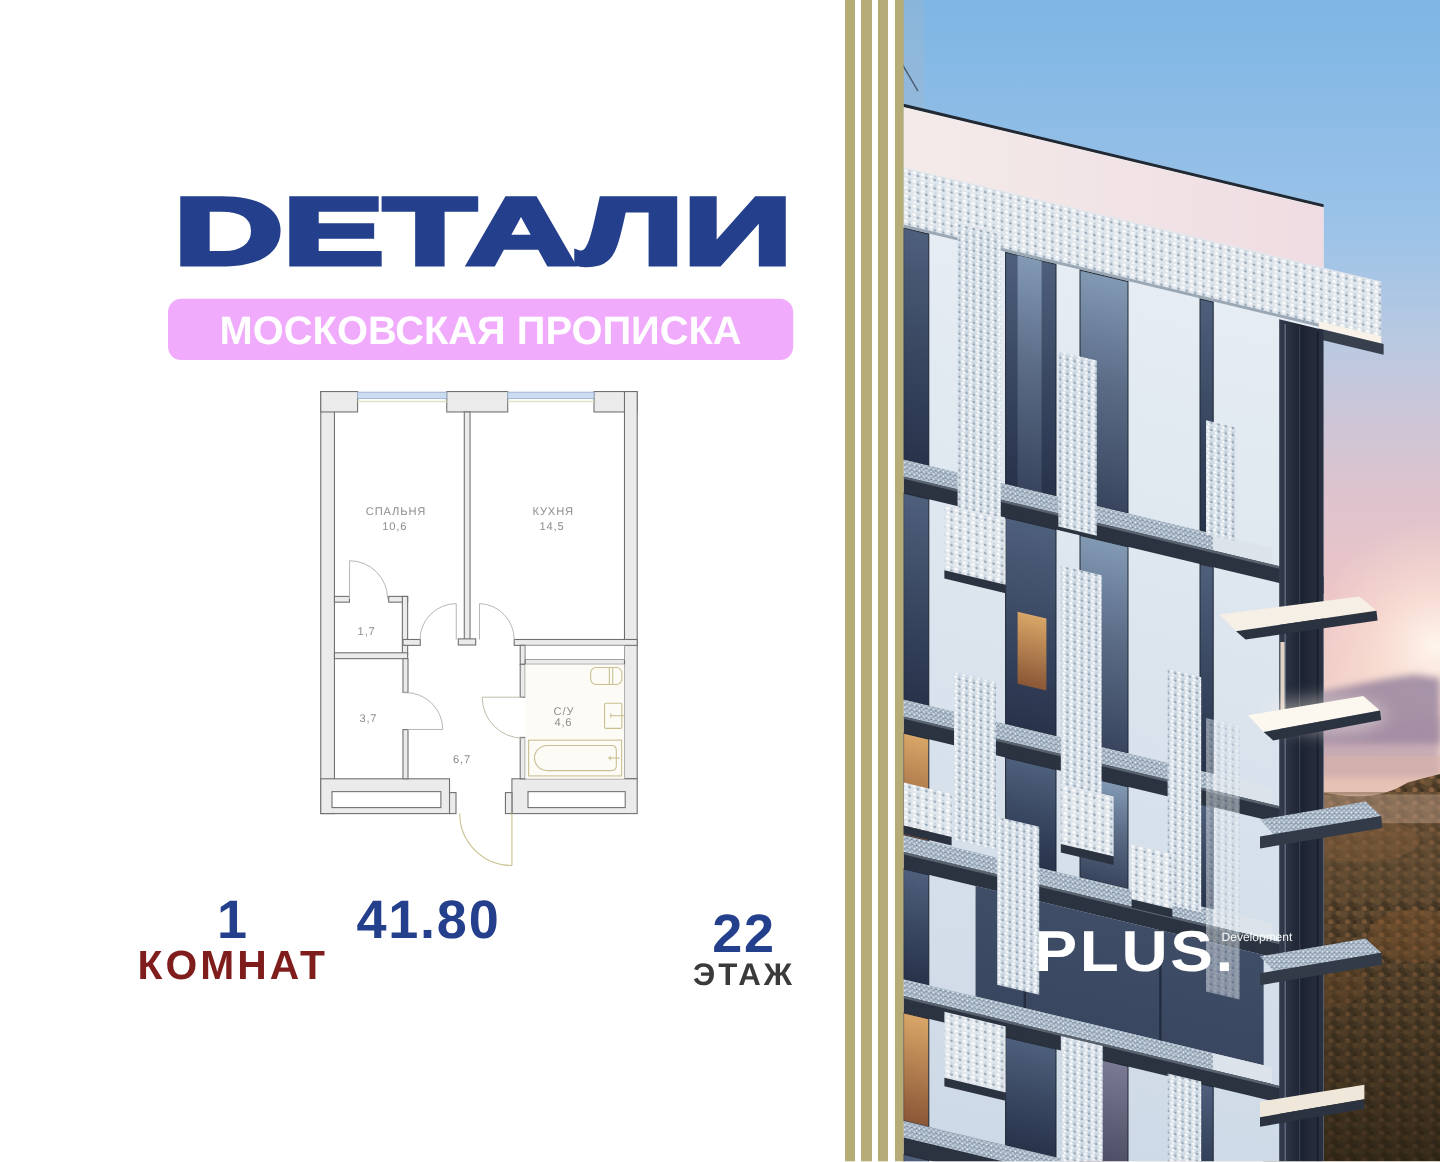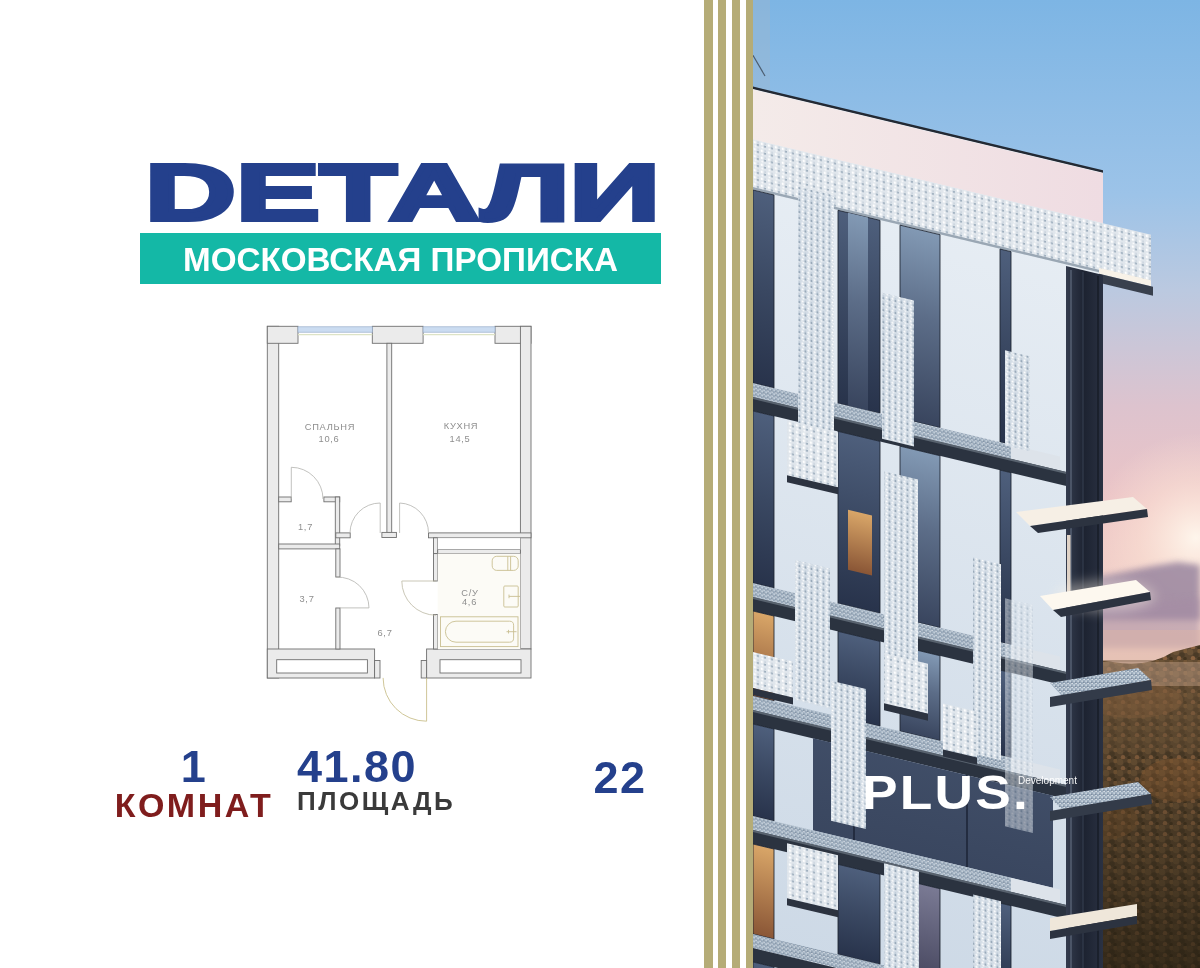--- a/index.html
+++ b/index.html
@@ -9,21 +9,21 @@
 </style>
 </head>
 <body>
 
 <div class="abs" style="left:141px;top:155px;width:524px;height:72px;">
 <svg width="524" height="72" viewBox="0 0 524 72">
   <text x="4" y="65" font-family="Liberation Sans, sans-serif" font-weight="bold" font-size="79" fill="#24408c" stroke="#24408c" stroke-width="4" textLength="515" lengthAdjust="spacingAndGlyphs">DЕТАЛИ</text>
 </svg>
 </div>
 
-<div class="abs" style="left:140px;top:233px;width:521px;height:51px;background:#14b8a6;">
+<div class="abs" style="left:140px;top:249px;width:521px;height:51px;background:#f0abfc;border-radius:11px;">
 <svg width="521" height="51" viewBox="0 0 521 51">
   <text x="260.5" y="38" text-anchor="middle" font-family="Liberation Sans, sans-serif" font-weight="bold" font-size="33" fill="#ffffff" textLength="435" lengthAdjust="spacingAndGlyphs">МОСКОВСКАЯ ПРОПИСКА</text>
 </svg>
 </div>
 
 <div class="abs" style="left:260px;top:320px;width:280px;height:410px;">
 <svg width="280" height="410" viewBox="260 320 280 410" fill="none">
   <g stroke="#6f6f6f" stroke-width="0.9" fill="#ebebeb">
 
     <rect x="267.3" y="326.3" width="11.4" height="351.7"></rect>
@@ -157,25 +157,25 @@
 
 <div class="abs" style="left:0px;top:744px;width:700px;height:80px;">
 
   <div class="abs" style="left:84px;top:0px;width:220px;text-align:center;">
     <div style="font-size:45px;font-weight:bold;color:#24408c;line-height:46px;letter-spacing:1.5px;">1</div>
     <div style="font-size:34px;font-weight:bold;color:#7f1d1d;letter-spacing:2.5px;margin-top:-4px;">КОМНАТ</div>
   </div>
 
   <div class="abs" style="left:297px;top:0px;width:220px;">
     <div style="font-size:45px;font-weight:bold;color:#24408c;line-height:46px;letter-spacing:1.5px;">41.80</div>
-    <div style="font-size:26px;font-weight:bold;color:#3a3a3a;letter-spacing:2.5px;margin-top:-4px;">ПЛОЩАДЬ</div>
   </div>
 
   <div class="abs" style="left:510px;top:0px;width:220px;text-align:center;">
     <div style="font-size:45px;font-weight:bold;color:#24408c;line-height:46px;letter-spacing:1.5px;margin-top:11px;">22</div>
+    <div style="font-size:26px;font-weight:bold;color:#3a3a3a;letter-spacing:2.5px;margin-top:-4px;">ЭТАЖ</div>
   </div>
 </div>
 
 <div class="abs" style="left:703.5px;top:0px;width:51px;height:968px;
      background:repeating-linear-gradient(90deg,#b5ac77 0px,#b5ac77 8.6px,#ffffff 8.6px,#ffffff 13.9px);"></div>
 
 <div class="abs" style="left:753px;top:0px;width:447px;height:968px;border-radius:25px;">
 <svg width="447" height="968" viewBox="0 0 447 968">
   <defs>
     <linearGradient id="gSky" x1="0" y1="0" x2="0" y2="1">

